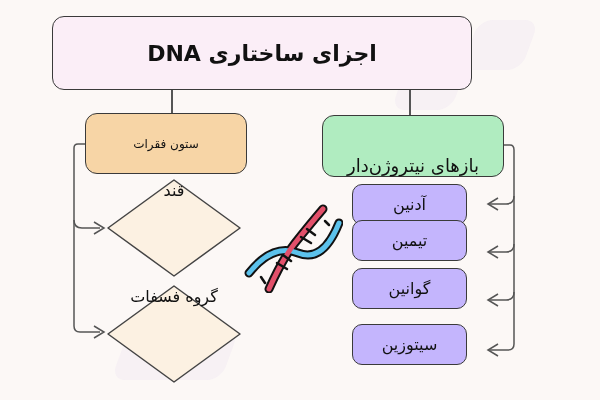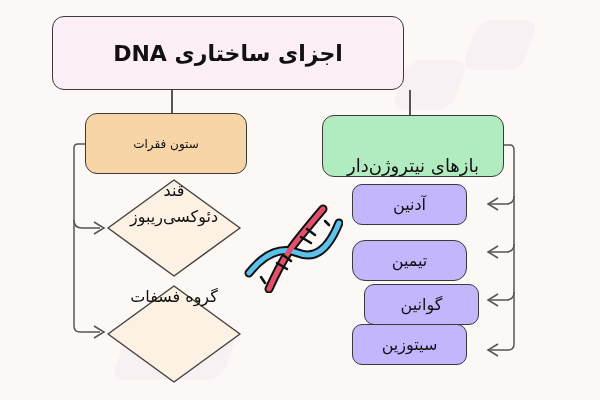--- a/index.html
+++ b/index.html
@@ -1,19 +1,19 @@
 <!DOCTYPE html>
 <html><head>
   <meta charset="utf-8">
   <style>
     html, body { margin:0; padding:0; }
     body { width:600px; height:400px; position:relative; overflow:hidden; background:#fcf8f6; font-family:"DejaVu Sans", sans-serif; }
     .wm { position:absolute; border-radius:14px; background:rgba(230,220,240,0.25); transform:skewX(-20deg); }
     .box { position:absolute; box-sizing:border-box; border:1.5px solid #3a3a3a; border-radius:12px; display:flex; align-items:center; justify-content:center; direction:rtl; color:#111; }
-    .title-box { left:52px; top:16px; width:352px; height:74px; background:#fbeef7; font-size:22px; font-weight:bold; }
+    .title-box { left:52px; top:16px; width:420px; height:74px; background:#fbeef7; font-size:22px; font-weight:bold; }
     .col-left { left:85px; top:113px; width:162px; height:61px; background:#f7d5a6; font-size:12px; }
     .col-right { left:322px; top:115px; width:182px; height:62px; background:#b0ecc0; font-size:18px;align-items:flex-end; }
     .base { left:352px; width:115px; height:41px; background:#c4b5fd; border-radius:10px; font-size:16px; }
     .line { position:absolute; background:#555; }
     .diamond-wrap { position:absolute; width:140px; height:100px; }
     .diamond-wrap svg { position:absolute; left:0; top:0; }
     .diamond-text { position:absolute; inset:0; display:flex; flex-direction:column; align-items:center; justify-content:flex-start; direction:rtl; font-size:16px; color:#111; line-height:1.6; }
     .arrow { position:absolute; }
     .dna { position:absolute; left:243px; top:203px; }
   </style>
@@ -45,21 +45,20 @@
   <path d="M28 82 L38 88 L28 94" fill="none" stroke="#555" stroke-width="1.5"></path>
   <path d="M28 186 L38 192 L28 198" fill="none" stroke="#555" stroke-width="1.5"></path>
 </svg>
 
 <div class="diamond-wrap" style="left:104px;top:178px;">
   <svg width="140" height="100">
       <path d="M70 2 L136 50 L70 98 L4 50 Z" fill="#fcf1e2" stroke="#444" stroke-width="1.5" stroke-linejoin="round"></path>
     </svg>
   <div class="diamond-text">
     <span>قند</span>
-    <span>دئوکسی‌ریبوز</span>
   </div>
 </div>
 <div class="diamond-wrap" style="left:104px;top:284px;">
   <svg width="140" height="100">
       <path d="M70 2 L136 50 L70 98 L4 50 Z" fill="#fcf1e2" stroke="#444" stroke-width="1.5" stroke-linejoin="round"></path>
     </svg>
   <div class="diamond-text">
     <span>گروه فسفات</span>
   </div>
 </div>
@@ -90,21 +89,21 @@
   <path d="M30 162 Q30 170 22 170 H4" fill="none" stroke="#555" stroke-width="1.5"></path>
   <path d="M14 68 L4 74 L14 80" fill="none" stroke="#555" stroke-width="1.5"></path>
   <path d="M14 116 L4 122 L14 128" fill="none" stroke="#555" stroke-width="1.5"></path>
   <path d="M14 164 L4 170 L14 176" fill="none" stroke="#555" stroke-width="1.5"></path>
   <path d="M14 214 L4 220 L14 226" fill="none" stroke="#555" stroke-width="1.5"></path>
 </svg>
 
 <div class="box base" style="top:184px;">
   <span>آدنین</span>
 </div>
-<div class="box base" style="top:240px;border-radius:13px;">
+<div class="box base" style="top:220px;">
   <span>تیمین</span>
 </div>
-<div class="box base" style="top:284px;margin-left:12px;">
+<div class="box base" style="top:268px;">
   <span>گوانین</span>
 </div>
 <div class="box base" style="top:324px;">
   <span>سیتوزین</span>
 </div>
 
 </body></html>

